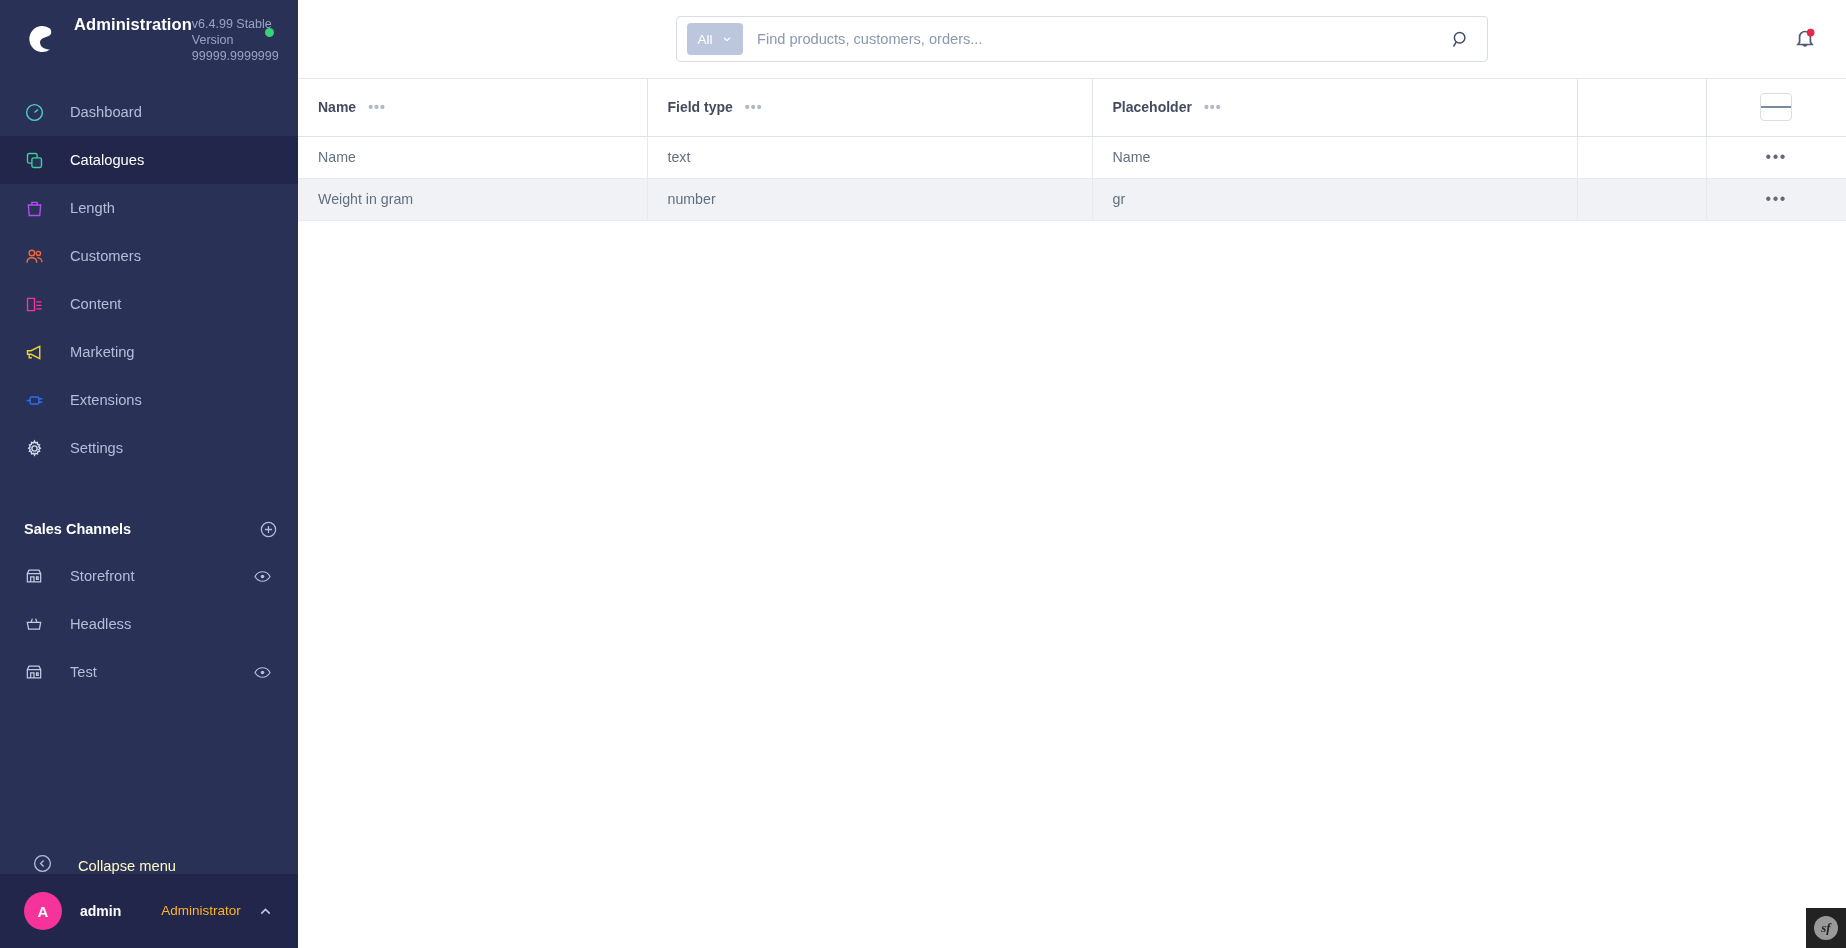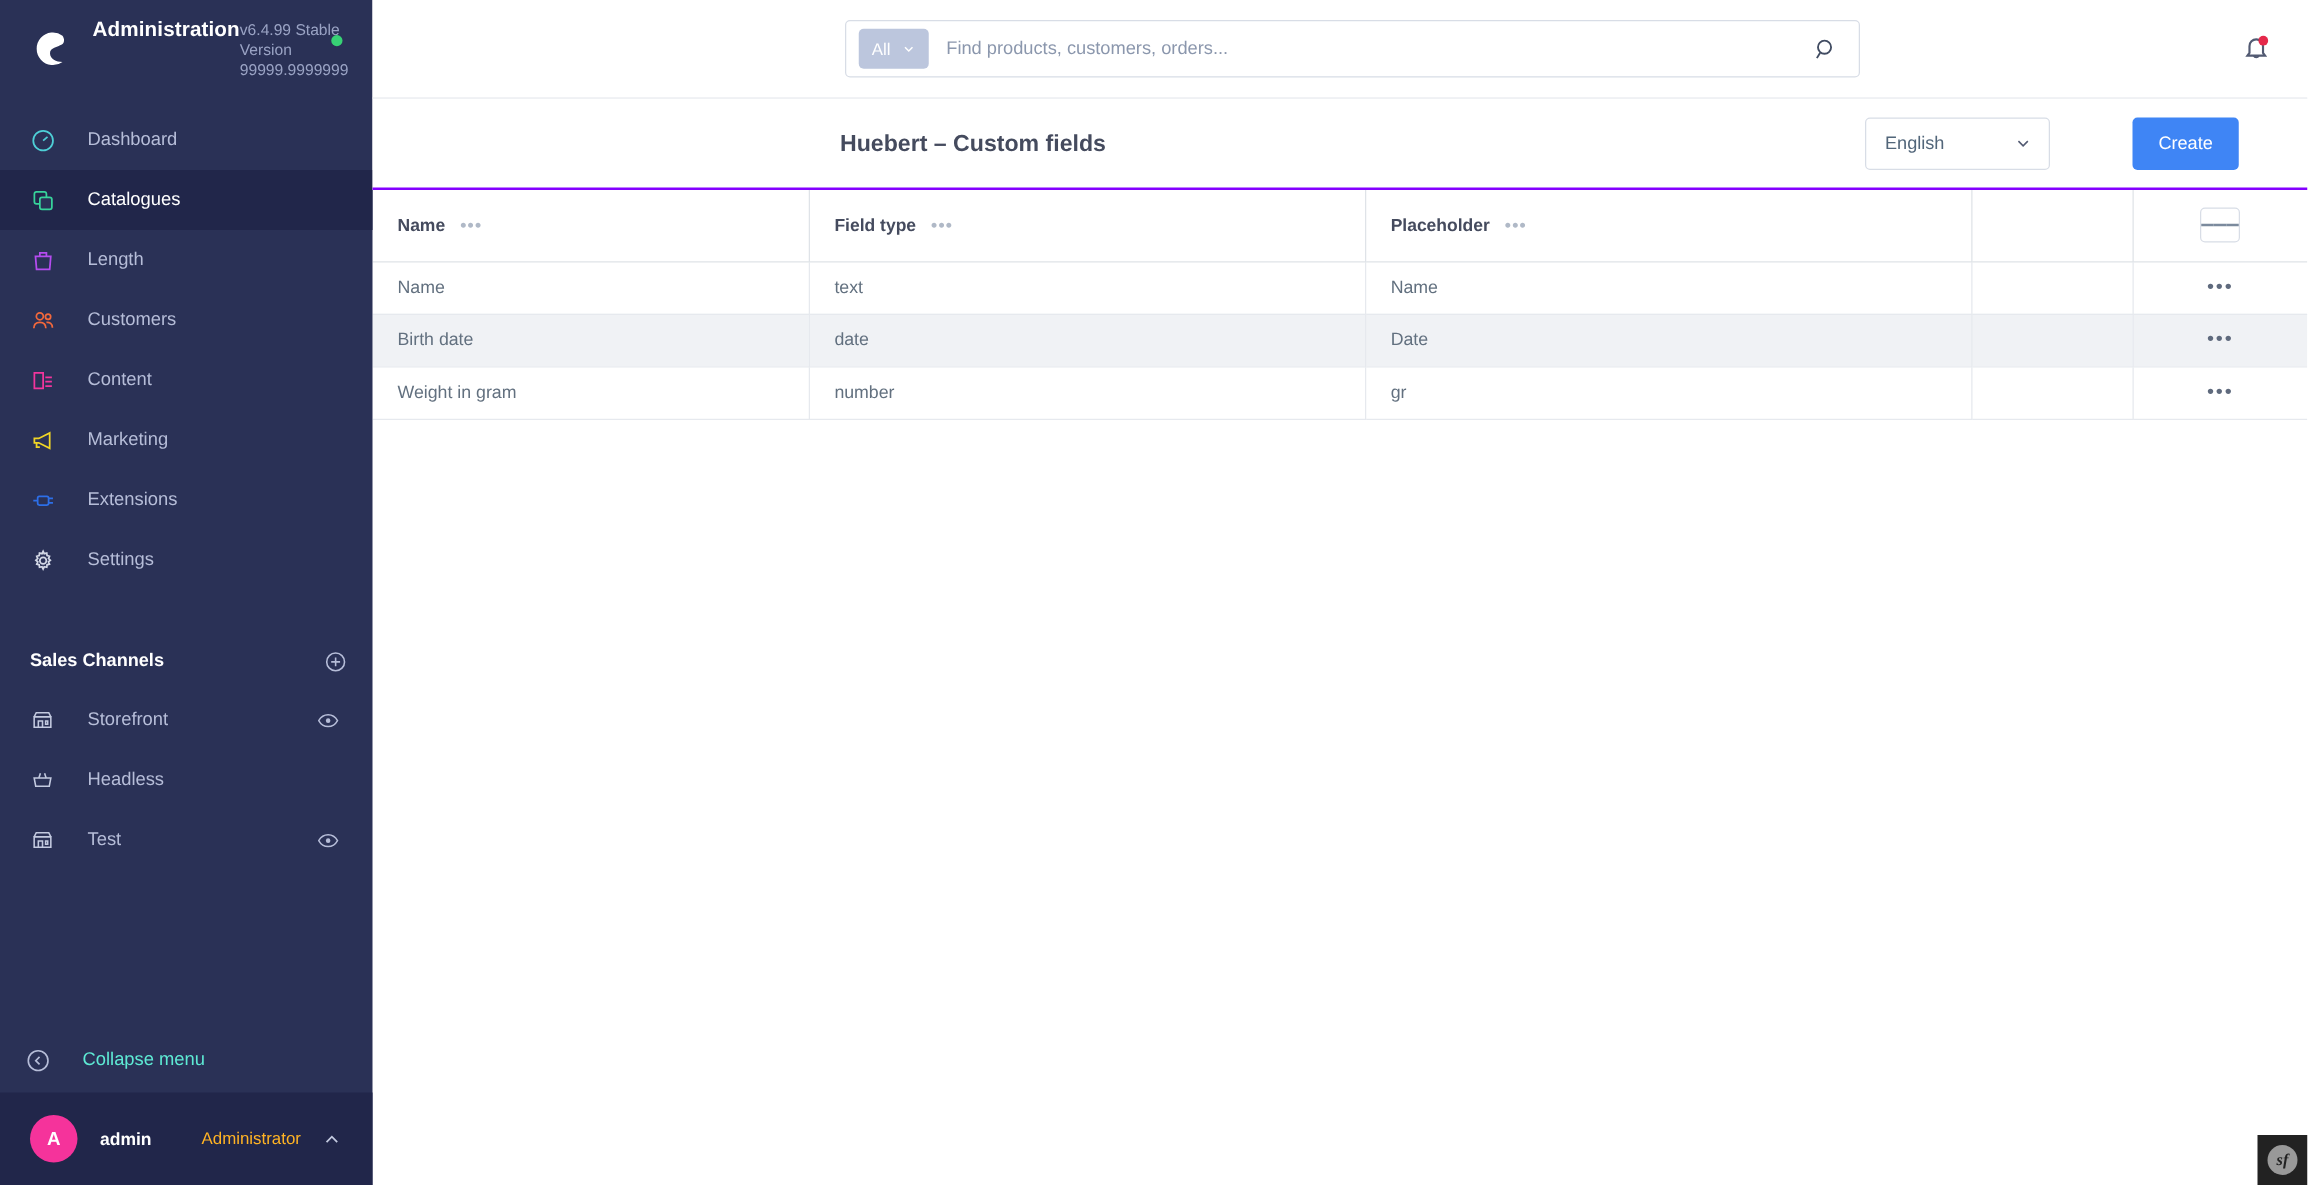--- a/index.html
+++ b/index.html
@@ -55,23 +55,23 @@
     padding: 0 26px 0 24px; cursor: pointer;
     color: #b6bdd8; font-size: 14.7px;
   }
   .ch-item .ico { width: 30px; flex: 0 0 30px; display:flex; align-items:center; }
   .ch-item .lbl { margin-left: 16px; flex: 1; }
   .ch-item .eye { display:flex; }
 
   .spacer { flex: 1; }
 
   .collapse {
-    height: 52px; display: flex; align-items: center;
-    padding-left: 20px; cursor: pointer;
-    color: #5eead4; font-size: 14.7px;
+    height: 52px; display: flex; align-items: flex-end;
+    padding-left: 32px; cursor: pointer;
+    color: #fef9c3; font-size: 14.7px;
   }
   .collapse .ico { width: 30px; flex: 0 0 30px; display:flex; align-items:center; }
   .collapse .lbl { margin-left: 16px; }
 
   .user {
     height: 74px; background: #21264a;
     display: flex; align-items: center; padding: 0 24px; cursor: pointer;
   }
   .avatar {
     width: 38px; height: 38px; flex: 0 0 38px; border-radius: 50%;
@@ -383,30 +383,20 @@
       </div>
       <div class="bell">
         <svg width="26" height="26" viewBox="0 0 24 24" fill="none" stroke="#525a72" stroke-width="1.6">
           <path d="M7 16 V11 A5 5 0 0 1 17 11 V16 L18.5 18 H5.5 Z"></path>
           <path d="M10.3 18 A1.8 1.8 0 0 0 13.7 18"></path>
           <circle cx="17.2" cy="7" r="3.6" fill="#e5294a" stroke="none"></circle>
         </svg>
       </div>
     </div>
 
-    <div class="pagehead">
-      <div class="page-title">Huebert – Custom fields</div>
-      <div class="lang-select">
-        <span>English</span>
-        <svg width="15" height="15" viewBox="0 0 24 24" fill="none" stroke="#525a72" stroke-width="2">
-          <path d="M6 9.5 L12 15.5 L18 9.5"></path>
-        </svg>
-      </div>
-      <button class="create-btn">Create</button>
-    </div>
 
     <div class="tablewrap">
       <table>
         <colgroup>
           <col style="width:349px">
             <col style="width:445px">
             <col style="width:485px">
           <col style="width:129px">
             <col style="width:140px">
         </colgroup>
@@ -444,29 +434,20 @@
           <tr>
             <td>Name</td>
             <td>text</td>
             <td>Name</td>
             <td></td>
             <td class="c-last">
               <span class="rowdots">•••</span>
             </td>
           </tr>
           <tr>
-            <td>Birth date</td>
-            <td>date</td>
-            <td>Date</td>
-            <td></td>
-            <td class="c-last">
-              <span class="rowdots">•••</span>
-            </td>
-          </tr>
-          <tr>
             <td>Weight in gram</td>
             <td>number</td>
             <td>gr</td>
             <td></td>
             <td class="c-last">
               <span class="rowdots">•••</span>
             </td>
           </tr>
         </tbody>
       </table>

